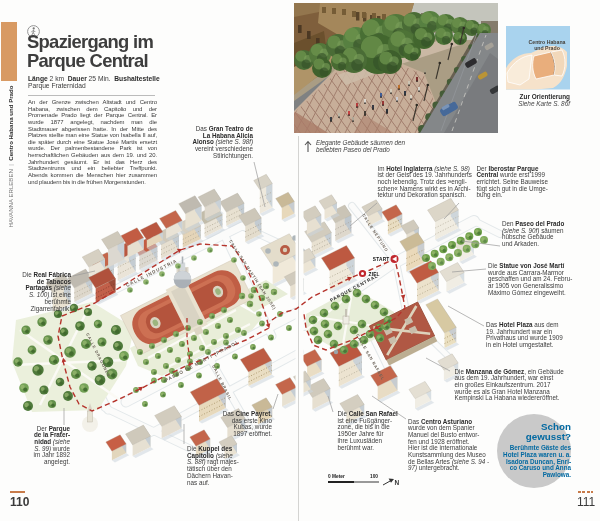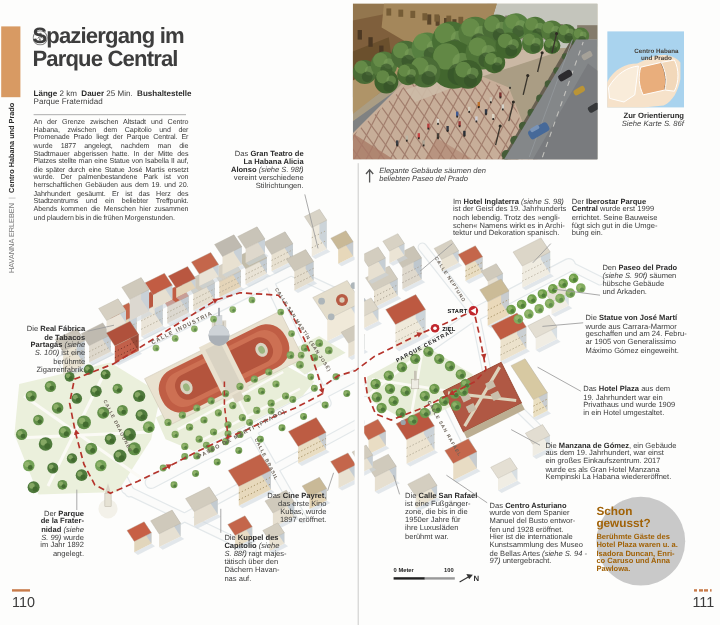--- a/index.html
+++ b/index.html
@@ -16,21 +16,21 @@
 <div class="abs" style="left:1px;top:22px;width:16px;height:59px;background:#d89a63;"></div>
 
 <div class="abs" style="left:-53.5px;top:159px;width:126px;height:11px;transform:rotate(-90deg);font-size:6.1px;line-height:11px;color:#3c3c3c;white-space:nowrap;"><span style="color:#787878;">HAVANNA ERLEBEN</span>&nbsp;&nbsp;<span style="color:#aaa;">|</span>&nbsp;&nbsp;<b style="font-weight:bold;">Centro Habana und Prado</b></div>
 
 <svg class="abs" style="left:27px;top:25px;" width="13" height="13" viewBox="0 0 13 13">
 <circle cx="6.5" cy="6.5" r="5.9" fill="none" stroke="#8a8a8a" stroke-width="0.9"></circle>
 <circle cx="6.7" cy="3.4" r="1.1" fill="#777"></circle>
 <path d="M6.5 4.8 L6.2 7.4 L4.9 10 M6.2 7.4 L7.6 9.8 M5.6 5.6 L4.5 7.2 M7 5.6 L8.2 7" stroke="#777" stroke-width="0.8" fill="none"></path>
 </svg>
 
-<div class="abs" style="left:27px;top:20px;width:290px;font-size:18.4px;line-height:19.4px;font-weight:bold;color:#3d3d3d;letter-spacing:-0.7px;">Spaziergang im<br>Parque Central</div>
+<div class="abs" style="left:27px;top:32px;width:290px;font-size:18.4px;line-height:19.4px;font-weight:bold;color:#3d3d3d;letter-spacing:-0.7px;">Spaziergang im<br>Parque Central</div>
 
 <div class="abs" style="left:28px;top:74.5px;width:270px;font-size:6.7px;line-height:7.3px;color:#3b3b3b;"><b>Länge</b> 2 km&nbsp;&nbsp;<b>Dauer</b> 25 Min.&nbsp;&nbsp;<b>Bushaltestelle</b><br>Parque Fraternidad</div>
 
 <div class="abs" style="left:28px;top:95px;width:127px;height:0.8px;background:#bbb;"></div>
 
 <div class="abs" style="left:28px;top:99px;width:129px;font-size:5.95px;line-height:6.62px;color:#3b3b3b;text-align:justify;letter-spacing:-0.08px;word-spacing:-0.25px;">An der Grenze zwischen Altstadt und Centro Habana, zwischen dem Capitolio und der Promenade Prado liegt der Parque Central. Er wurde 1877 angelegt, nachdem man die Stadtmauer abgerissen hatte. In der Mitte des Platzes stellte man eine Statue von Isabella II auf, die später durch eine Statue José Martís ersetzt wurde. Der palmenbestandene Park ist von herrschaftlichen Gebäuden aus dem 19. und 20. Jahrhundert gesäumt. Er ist das Herz des Stadtzentrums und ein beliebter Treffpunkt. Abends kommen die Menschen hier zusammen und plaudern bis in die frühen Morgenstunden.</div>
 
 <svg class="abs" style="left:0;top:0;" width="600" height="521" viewBox="0 0 600 521">
 
 <line x1="58" y1="318" x2="242" y2="226" stroke="#e3e8ea" stroke-width="9" stroke-linecap="round"></line>
@@ -1171,35 +1171,35 @@
 <div class="co" style="left:486px;top:322px;">Das <b>Hotel Plaza</b> aus dem<br>19. Jahrhundert war ein<br>Privathaus und wurde 1909<br>in ein Hotel umgestaltet.</div>
 
 <div class="co" style="left:454.5px;top:368.5px;">Die <b>Manzana de Gómez</b>, ein Gebäude<br>aus dem 19. Jahrhundert, war einst<br>ein großes Einkaufszentrum. 2017<br>wurde es als Gran Hotel Manzana<br>Kempinski La Habana wiedereröffnet.</div>
 
 <div class="co" style="left:337.5px;top:411px;">Die <b>Calle San Rafael</b><br>ist eine Fußgänger-<br>zone, die bis in die<br>1950er Jahre für<br>ihre Luxusläden<br>berühmt war.</div>
 
 <div class="co" style="left:408px;top:418.5px;">Das <b>Centro Asturiano</b><br>wurde von dem Spanier<br>Manuel del Busto entwor-<br>fen und 1928 eröffnet.<br>Hier ist die internationale<br>Kunstsammlung des Museo<br>de Bellas Artes <i>(siehe S. 94 -</i><br><i>97)</i> untergebracht.</div>
 
 <div class="abs" style="left:497px;top:413.5px;width:74px;height:74px;border-radius:50%;background:#c9c9c9;"></div>
 
-<div class="abs" style="left:497px;top:422px;width:74px;text-align:left;font-weight:bold;color:#a16207;">
+<div class="abs" style="left:497px;top:422px;width:74px;text-align:right;font-weight:bold;color:#0369a1;">
 <div style="font-size:9.8px;line-height:9.6px;">Schon<br>gewusst?</div>
 <div style="font-size:6.3px;line-height:6.9px;margin-top:3.5px;">Berühmte Gäste des<br>Hotel Plaza waren u. a.<br>Isadora Duncan, Enri-<br>co Caruso und Anna<br>Pawlowa.</div>
 </div>
 
 <div class="abs" style="left:328px;top:473.5px;font-size:4.8px;font-weight:bold;color:#222;">0 Meter</div>
 <div class="abs" style="left:370px;top:473.5px;font-size:4.8px;font-weight:bold;color:#222;">100</div>
 <div class="abs" style="left:328px;top:481px;width:26px;height:1.8px;background:#222;"></div>
 <div class="abs" style="left:354px;top:481px;width:25px;height:1.8px;background:#999;"></div>
 
 <svg class="abs" style="left:382px;top:476px;" width="18" height="11" viewBox="0 0 18 11">
       <path d="M1 9 L9 4.5" stroke="#333" stroke-width="1"></path>
       <polygon points="12,3 6.6,2.4 9,6.8" fill="#333"></polygon>
       <text x="12.5" y="8.5" font-size="6.5" font-weight="bold" fill="#333">N</text>
     </svg>
 
 <div class="abs" style="left:10px;top:491px;width:15px;height:1.8px;background:#c87b4a;"></div>
-<div class="abs" style="left:10px;top:495px;font-size:12px;font-weight:normal;color:#3a3a3a;">110</div>
+<div class="abs" style="left:10px;top:495px;font-size:12px;font-weight:bold;color:#3a3a3a;">110</div>
 
 <div class="abs" style="left:578px;top:491px;width:15px;height:1.8px;background:repeating-linear-gradient(90deg,#c87b4a 0 3px,#fff 3px 4.5px);"></div>
 <div class="abs" style="left:577px;top:495px;font-size:12px;font-weight:normal;color:#3a3a3a;">111</div>
 
 </div>
 
 </body></html>

